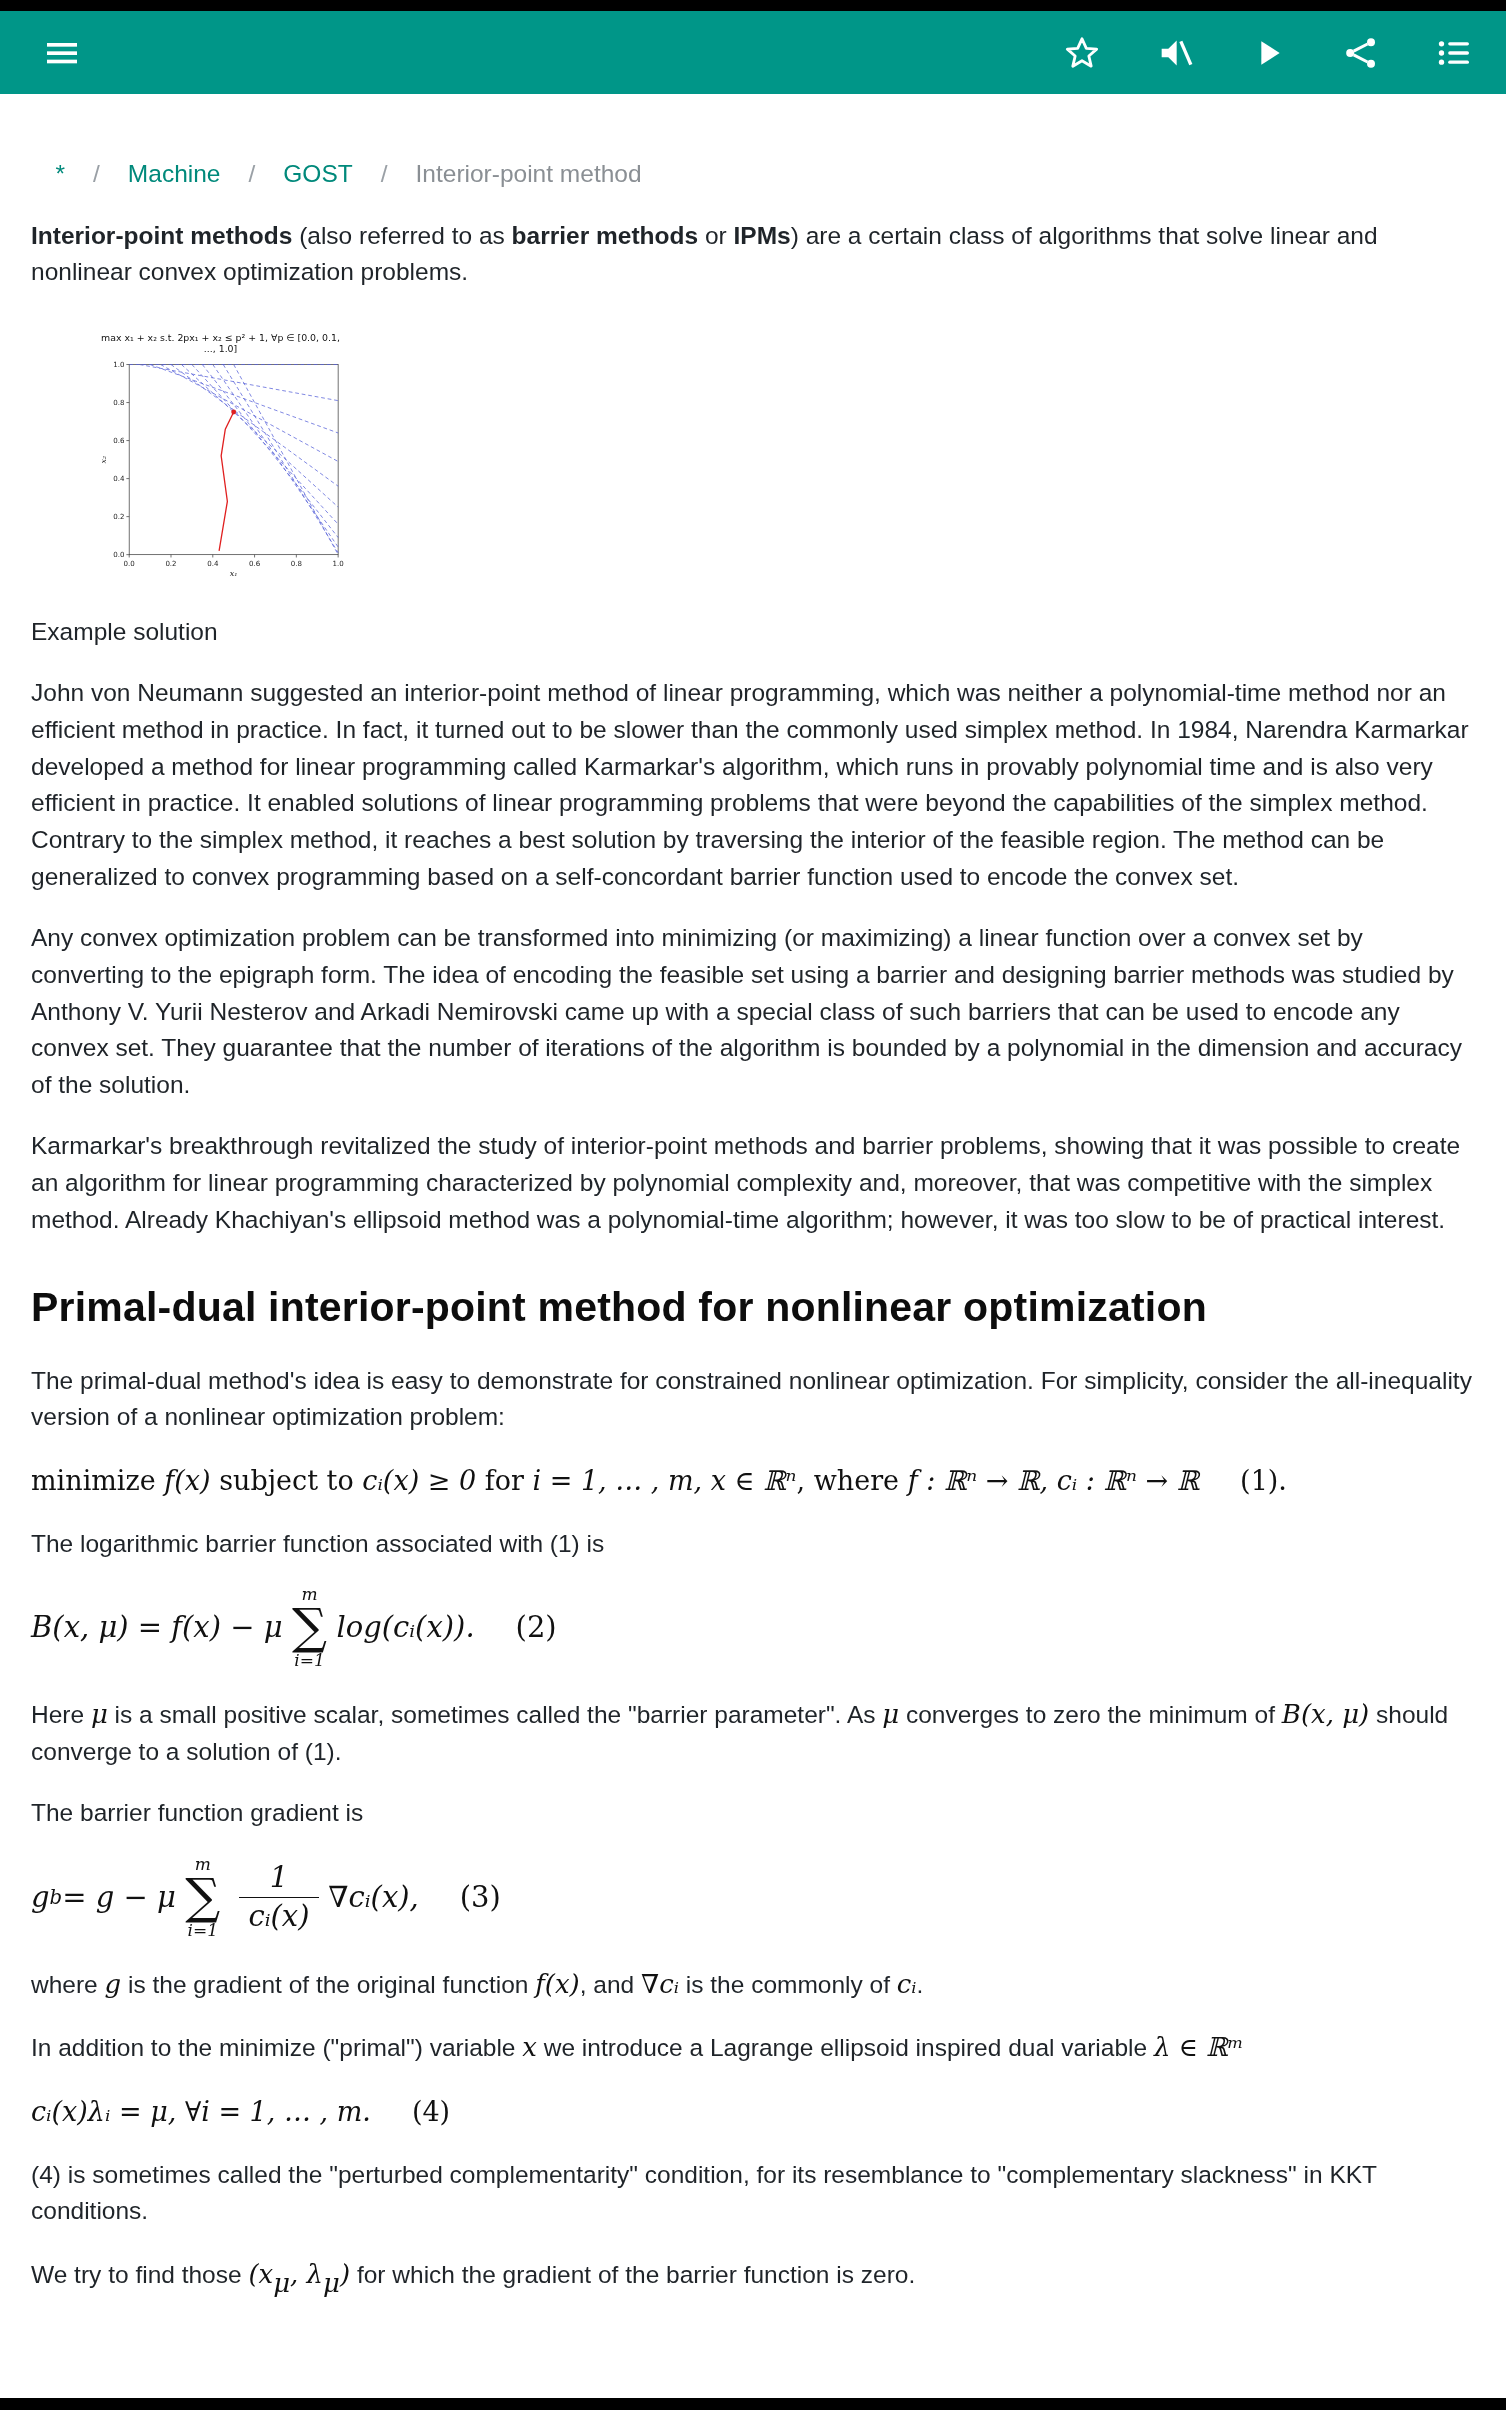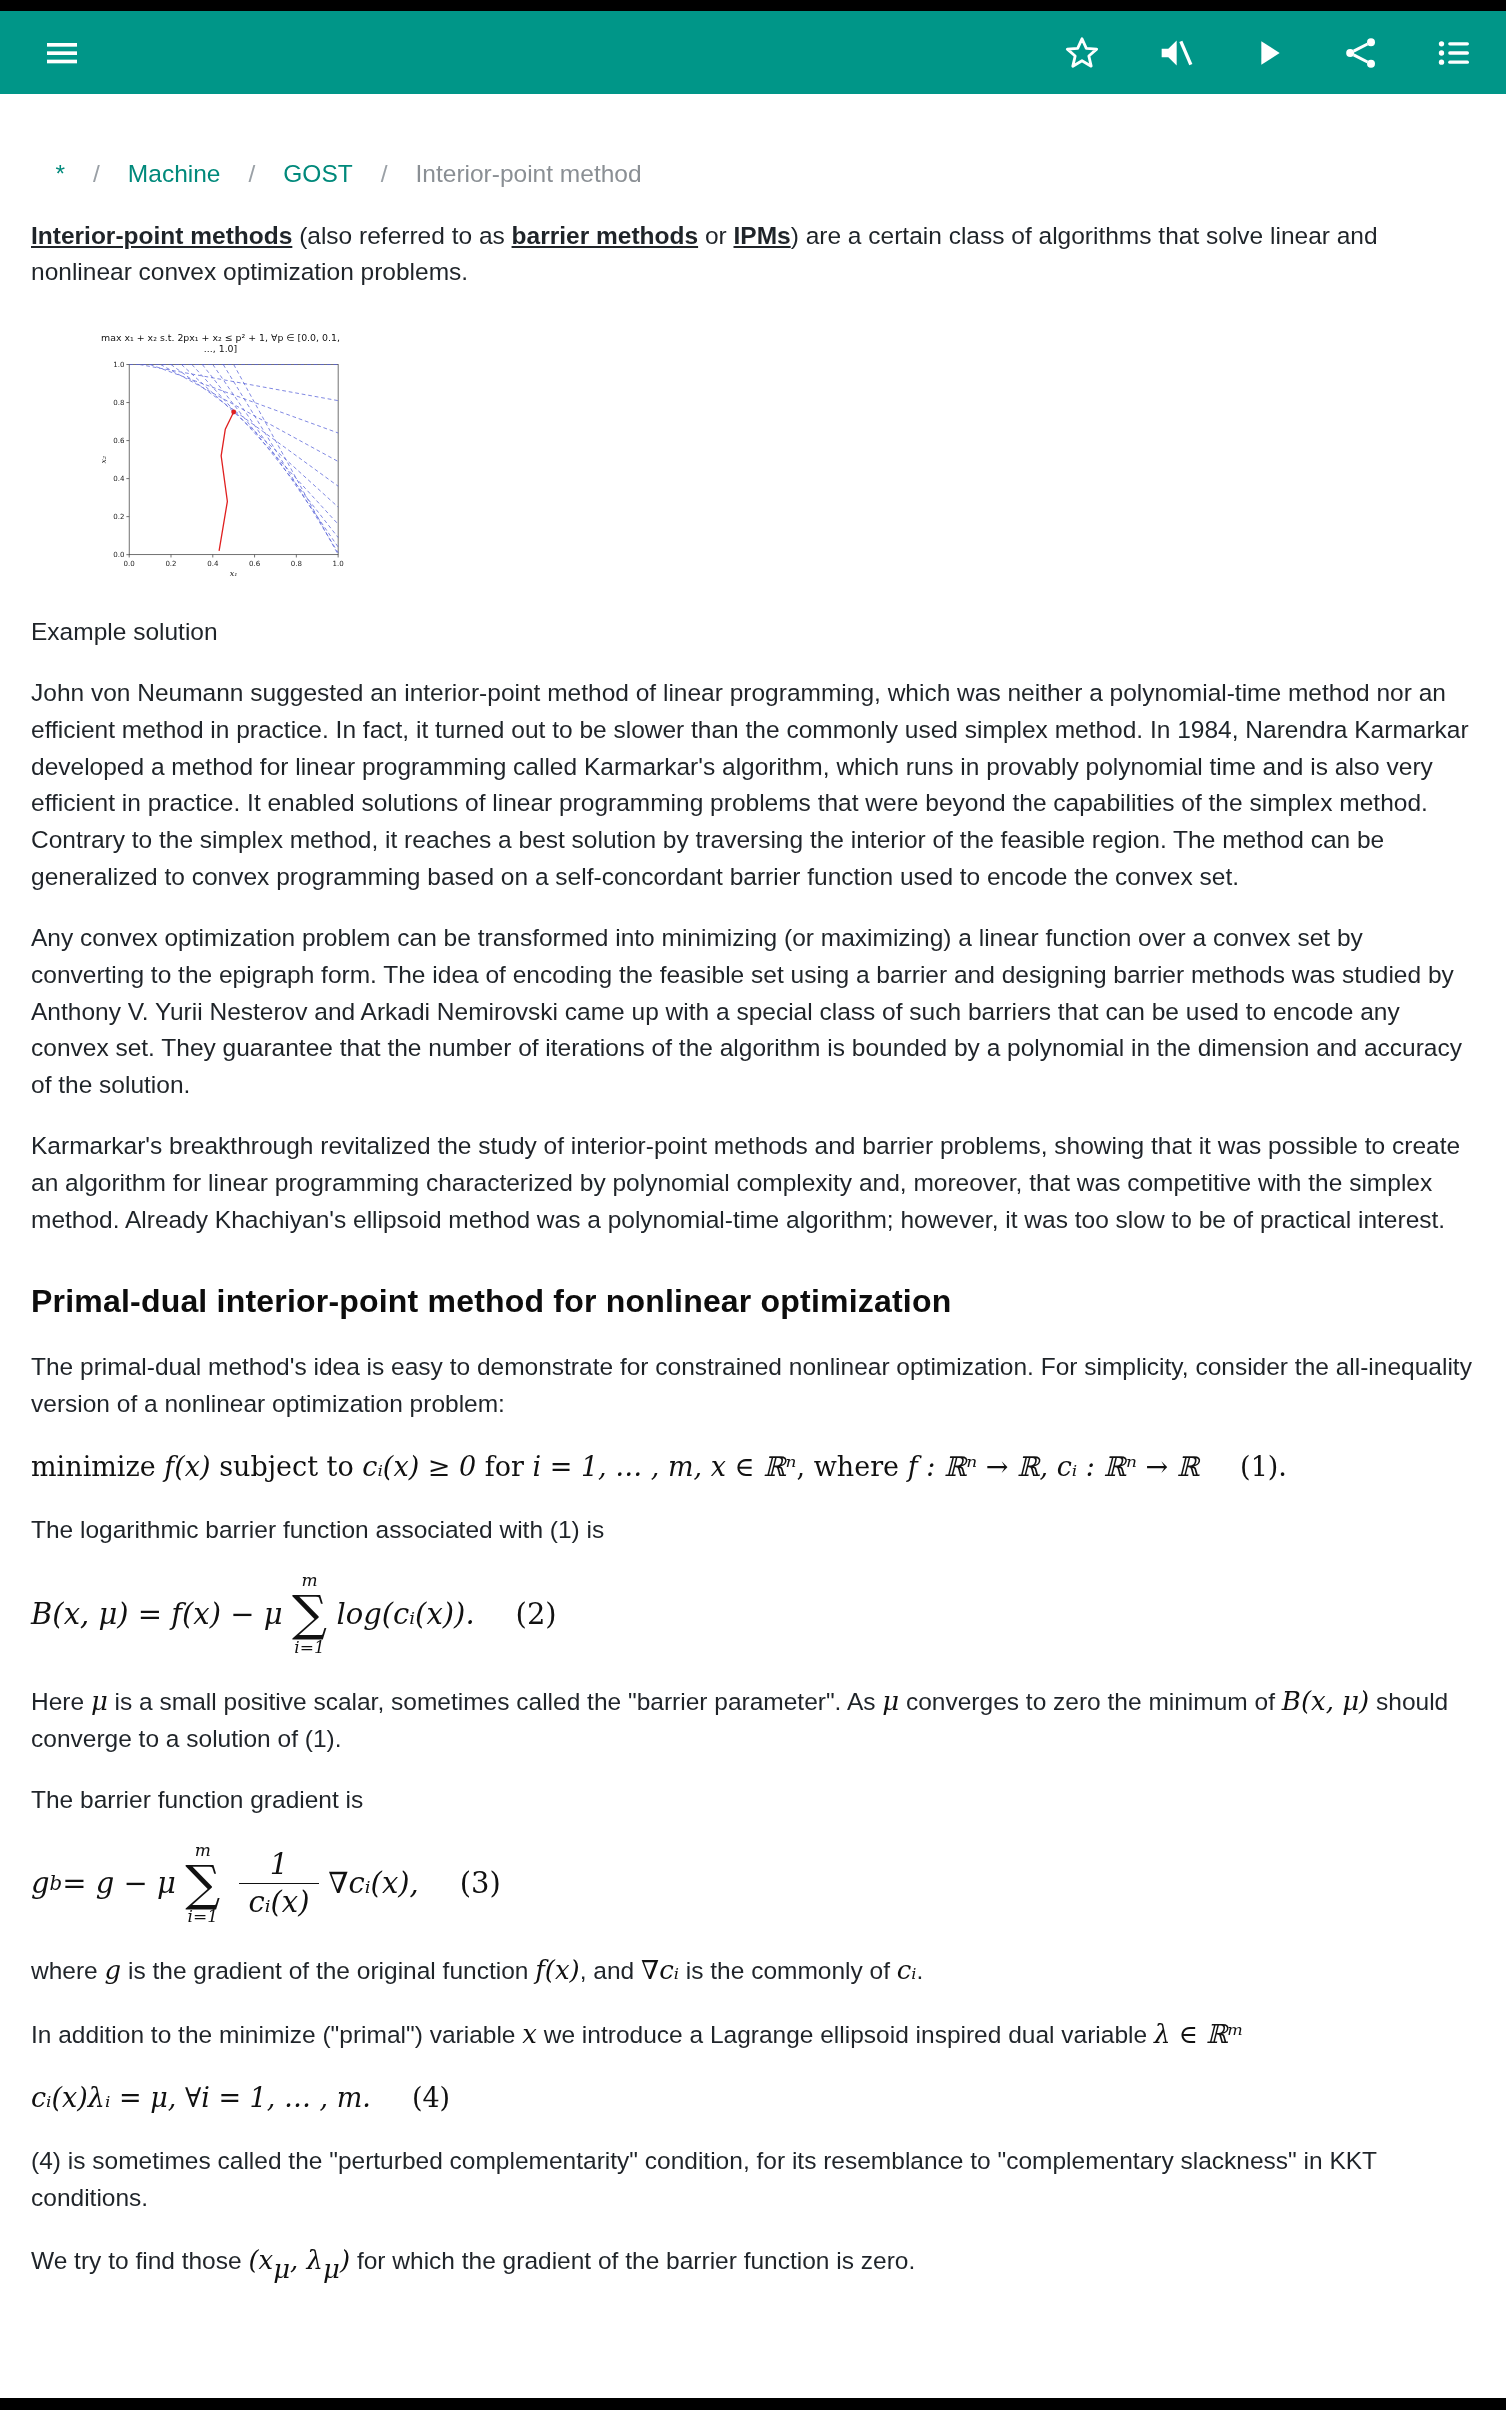--- a/index.html
+++ b/index.html
@@ -41,32 +41,32 @@
   .breadcrumb {
     margin-top:62px; padding-left:24.5px;
     display:flex; gap:28px; align-items:center;
     font-size:24.5px;
   }
   .breadcrumb a { color:#00897b; text-decoration:none; cursor:pointer; }
   .breadcrumb .sep { color:#9aa0a6; }
   .breadcrumb .crumb-current { color:#8a8f94; }
 
   .para { margin-top:24.5px; }
-  .b { font-weight:700;text-decoration:underline; }
+  .b { font-weight:700; }
 
   figure { margin:41px 0 0 66px; }
   .fig-title {
     width:247px; text-align:center;
     font-family:"DejaVu Sans", sans-serif;
     font-size:9.4px; color:#111;
     margin-bottom:1.9px; line-height:1.2;
   }
   .caption { margin-top:22.6px; }
 
-  h2 { margin-top:38px; font-size:32px; font-weight:700; color:#0d0d0d; letter-spacing:0.2px; }
+  h2 { margin-top:38px; font-size:41px; font-weight:700; color:#0d0d0d; letter-spacing:0.2px; }
 
   
   .mi, .mr, .msub, .msup { font-family:"DejaVu Serif", serif; color:#111; }
   .mi { font-style:italic; }
   .mr { font-style:normal; }
   .para .mi, .para .msub { font-size:1.06em; }
   .msub { font-style:italic; font-size:0.68em; vertical-align:-0.35em; }
   .tag { margin-left:41px; }
 
   .math-line { margin-top:24.5px; font-family:"DejaVu Serif", serif; font-size:27px; color:#111; }

